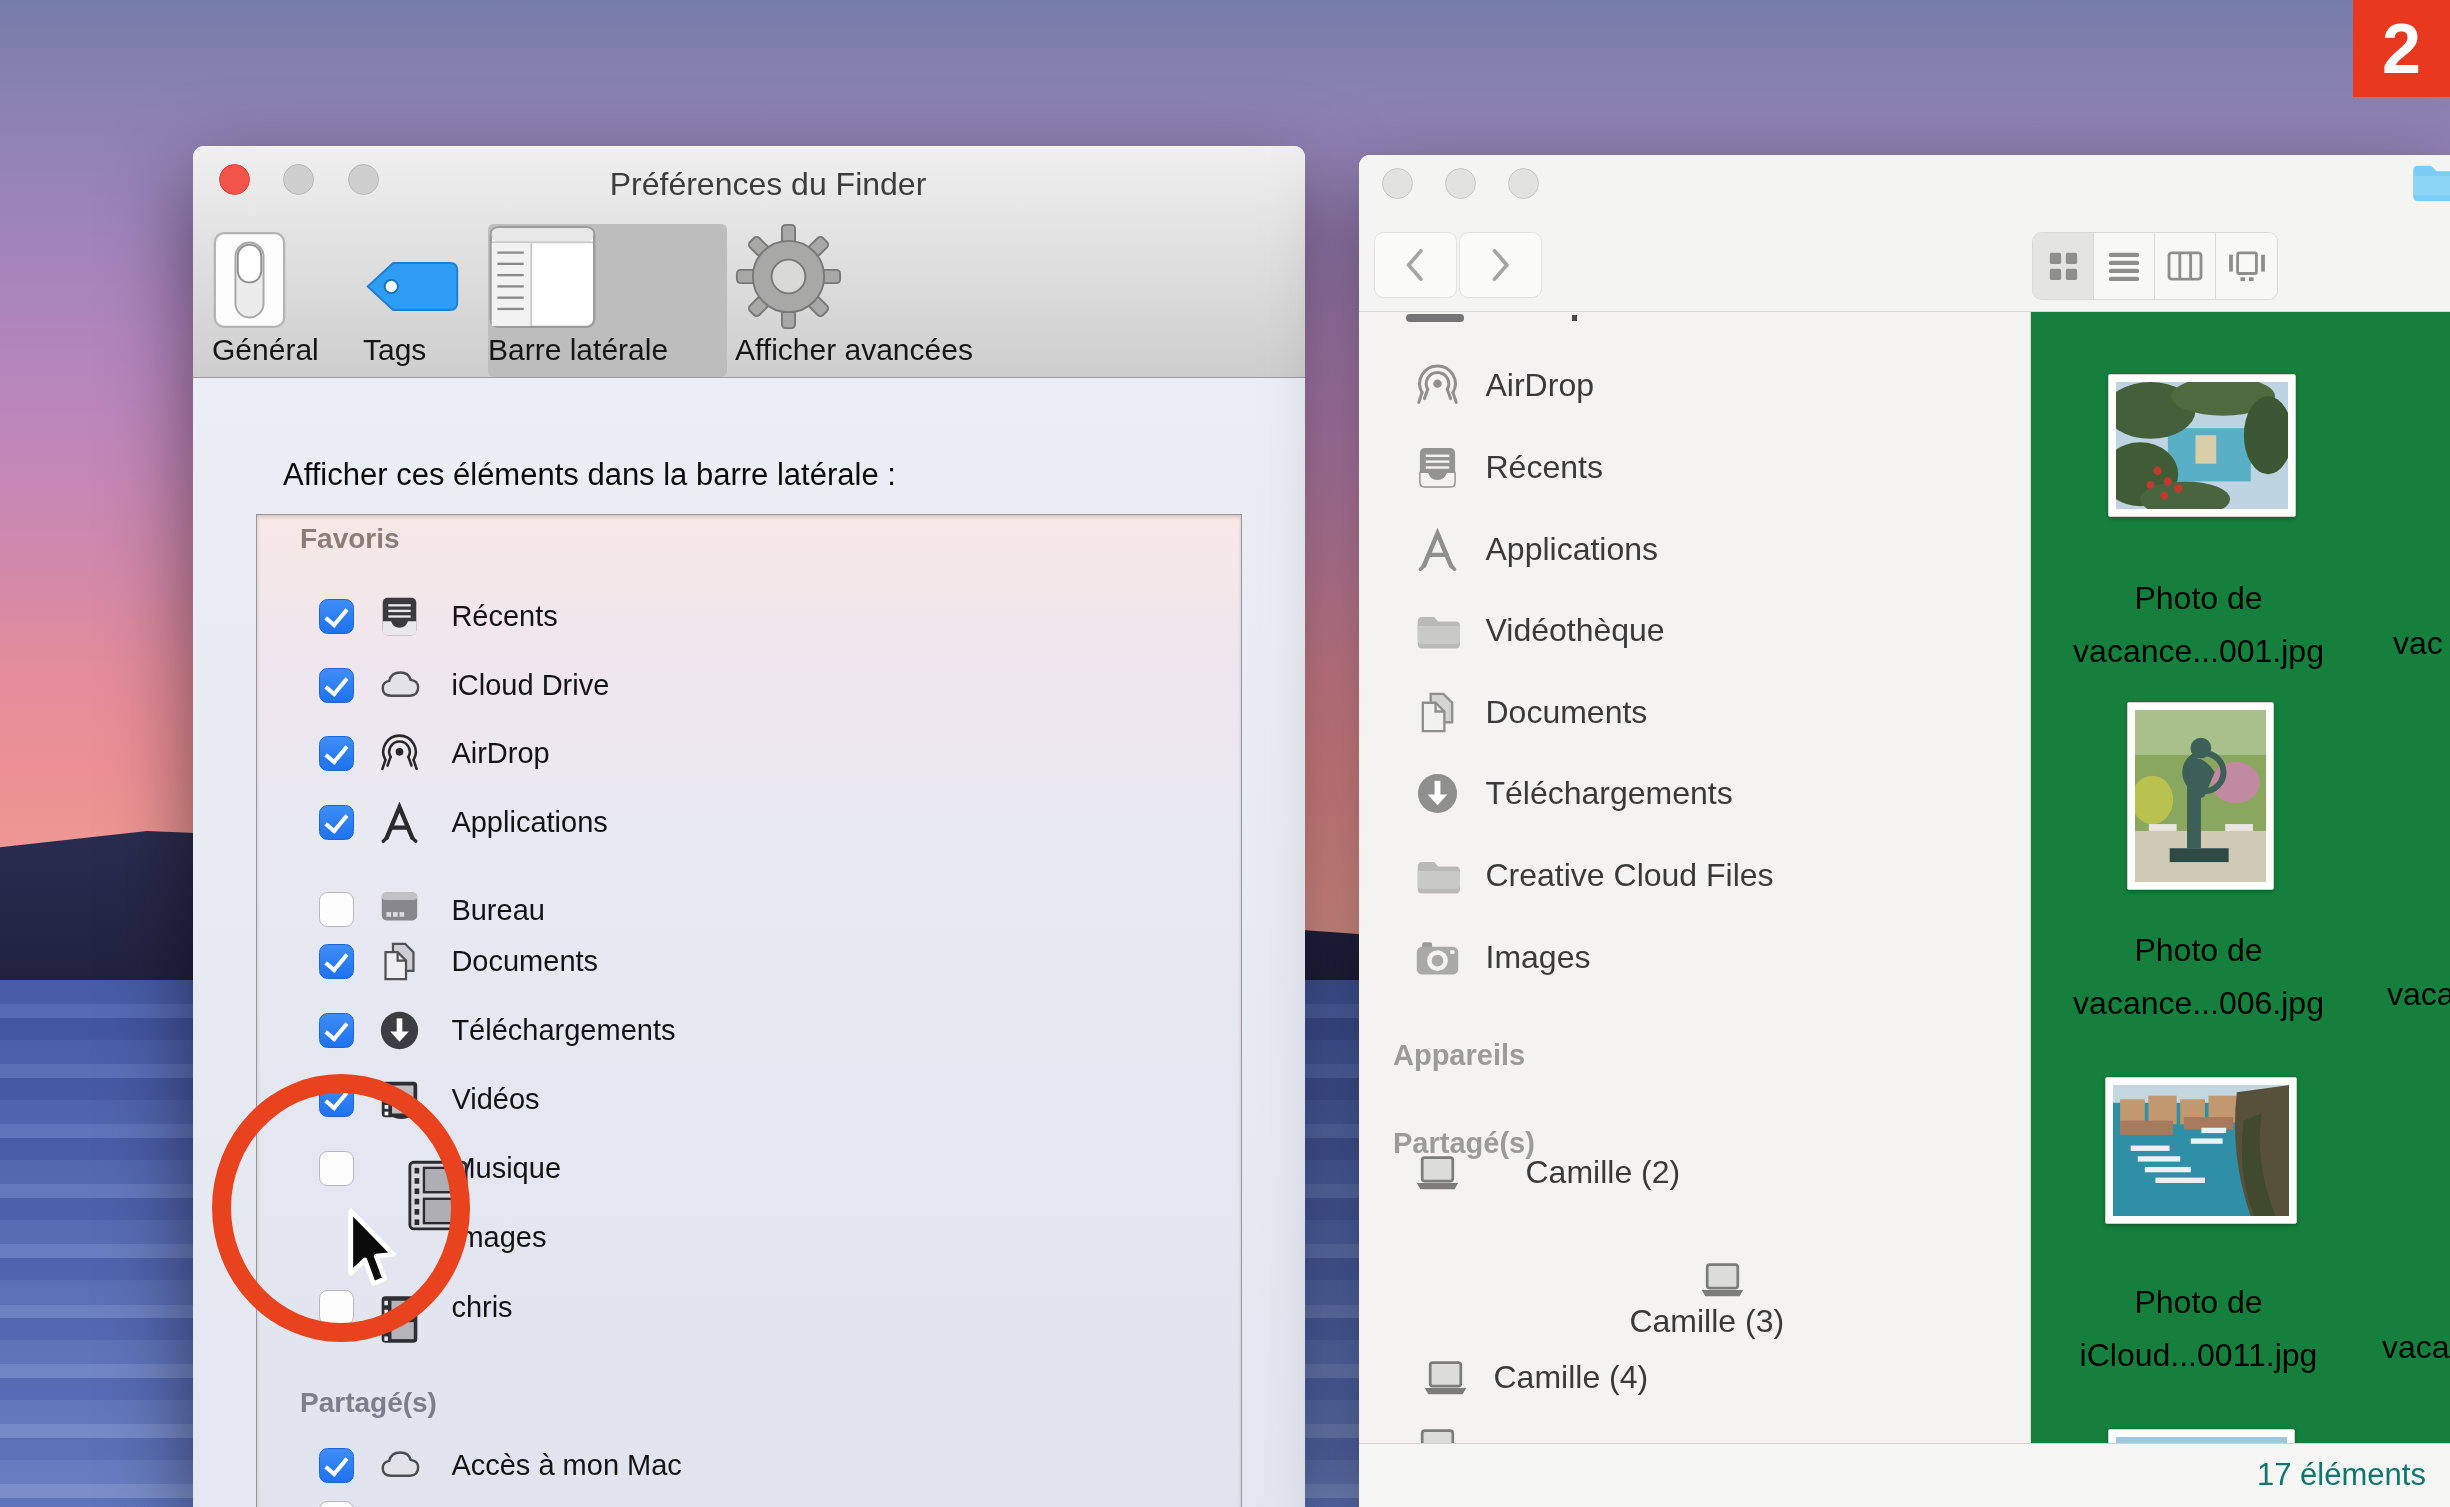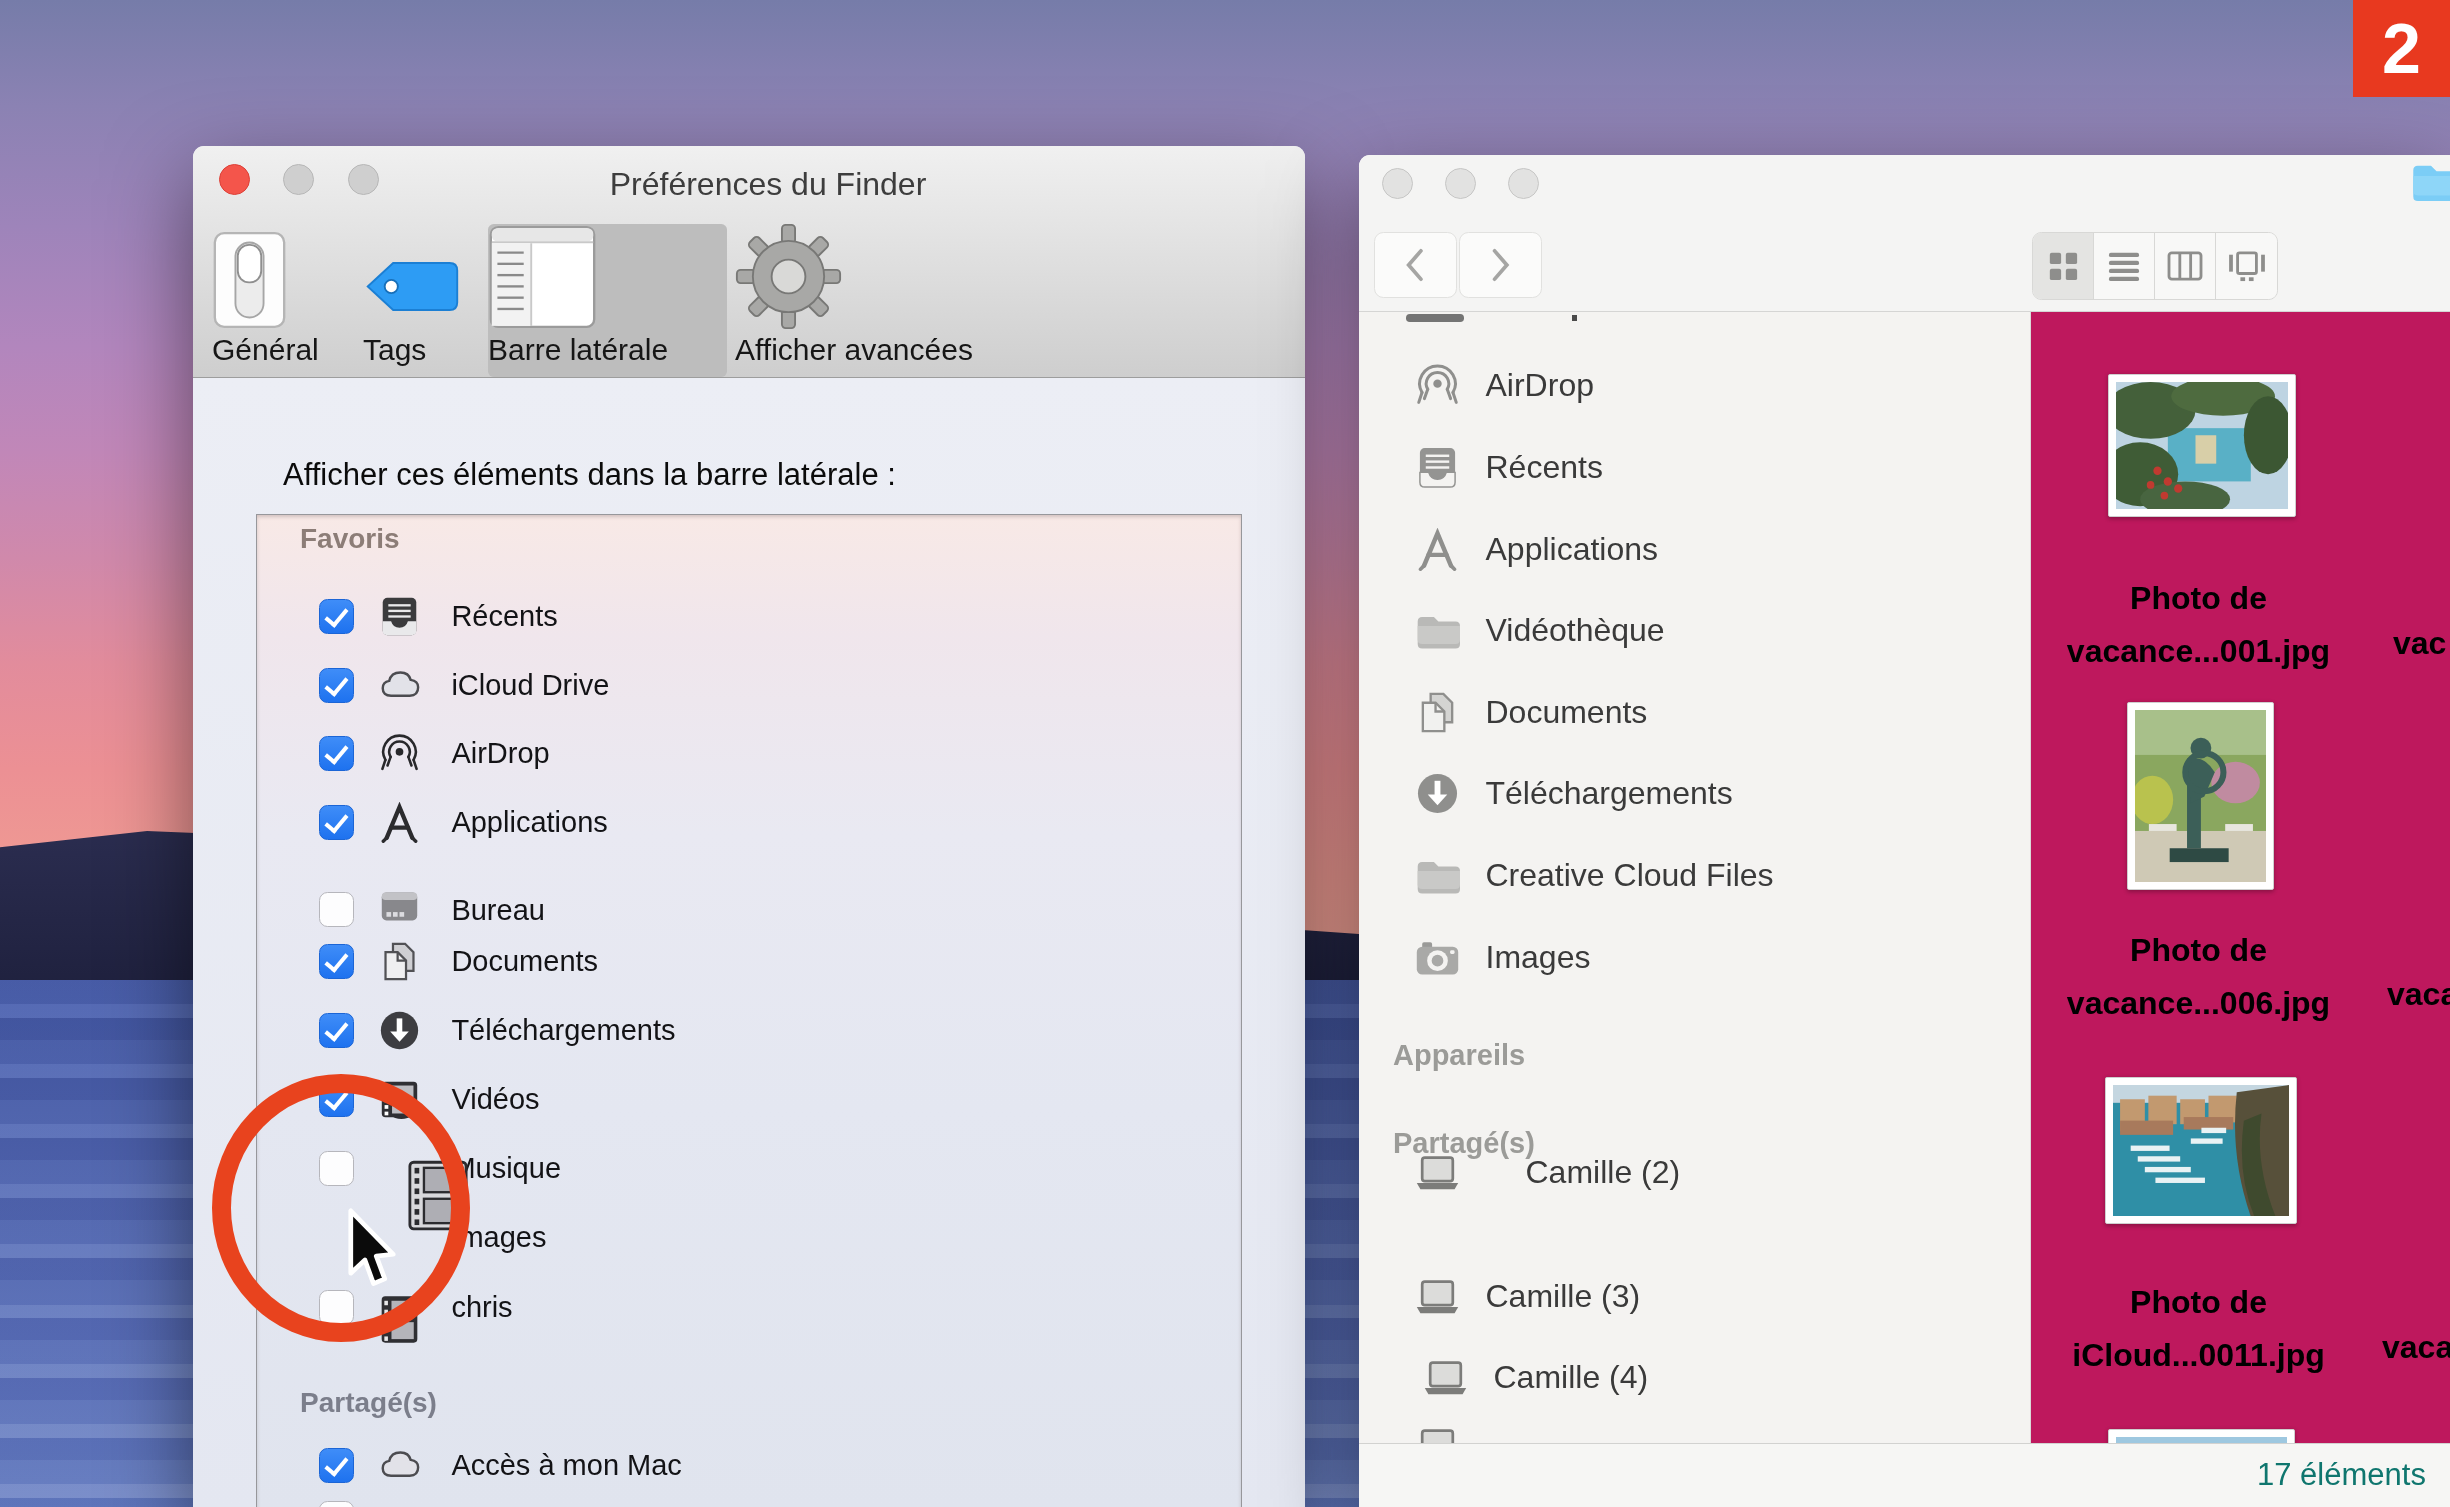--- a/index.html
+++ b/index.html
@@ -70,21 +70,21 @@
   #finder .sidebar{position:absolute;left:0;top:157px;width:671px;bottom:63px;background:#f4f3f1;border-right:0.9px solid #dadad8;}
   .sb-sliver{position:absolute;left:47px;top:1.9px;width:58px;height:8.5px;background:#747474;border-radius:3.8px;}
   .sb-dot{position:absolute;left:213px;top:2.8px;width:4.7px;height:6.6px;background:#4a4a4a;}
   .sb-row{position:absolute;left:0;right:0;height:81px;display:flex;align-items:center;}
   .sb-row .ic2{margin-left:55px;width:47px;height:47px;flex:none;display:flex;align-items:center;justify-content:center;}
   .sb-row .lb2{margin-left:24.5px;font-size:32px;color:#3a3a3a;}
   .sb-h{position:absolute;left:34px;font-size:29px;font-weight:600;color:#9b9b98;}
   #finder .statusbar{position:absolute;left:0;right:0;bottom:0;height:63px;background:#f6f6f4;
       border-top:0.9px solid #d2d2d0;z-index:8;}
   .statustxt{position:absolute;left:898px;top:13px;font-size:31px;color:#0f766e;white-space:nowrap;}
-  #finder .content{position:absolute;left:672px;top:157px;right:0;bottom:63px;background:#be185d;overflow:hidden;font-weight:bold;}
+  #finder .content{position:absolute;left:672px;top:157px;right:0;bottom:63px;background:#15803d;overflow:hidden;}
   .frame{position:absolute;background:#fff;border:0.9px solid #cfcfcf;box-shadow:0 1.9px 4.7px rgba(0,0,0,.28);
       padding:6.6px;box-sizing:border-box;border-radius:1.9px;}
   .frame svg{display:block;width:100%;height:100%;}
   .cap{position:absolute;left:26px;width:283px;text-align:center;font-size:32px;color:#000;line-height:53px;white-space:nowrap;}
   .cut{position:absolute;font-size:32px;color:#000;white-space:nowrap;}
 </style>
 </head>
 <body>
 
 <div id="stage">
@@ -502,21 +502,21 @@
 
       <div class="sb-row" style="top:820px;gap:40px;">
         <span class="ic2">
           <svg width="45" height="40" viewBox="0 0 50 42">
             <rect x="8" y="4" width="34" height="26" rx="3" fill="#dcdcda" stroke="#7c7c7a" stroke-width="3"></rect>
             <path d="M2,32 h46 l-4,7 h-38 z" fill="#7c7c7a"></path>
           </svg>
           </span>
         <span class="lb2">Camille (2)</span>
       </div>
-      <div class="sb-row" style="top:944px;">
+      <div class="sb-row" style="top:944px;flex-direction:column;">
         <span class="ic2">
           <svg width="45" height="40" viewBox="0 0 50 42">
             <rect x="8" y="4" width="34" height="26" rx="3" fill="#dcdcda" stroke="#7c7c7a" stroke-width="3"></rect>
             <path d="M2,32 h46 l-4,7 h-38 z" fill="#7c7c7a"></path>
           </svg>
           </span>
         <span class="lb2">Camille (3)</span>
       </div>
       <div class="sb-row" style="top:1025px;margin-left:8px;">
         <span class="ic2">

